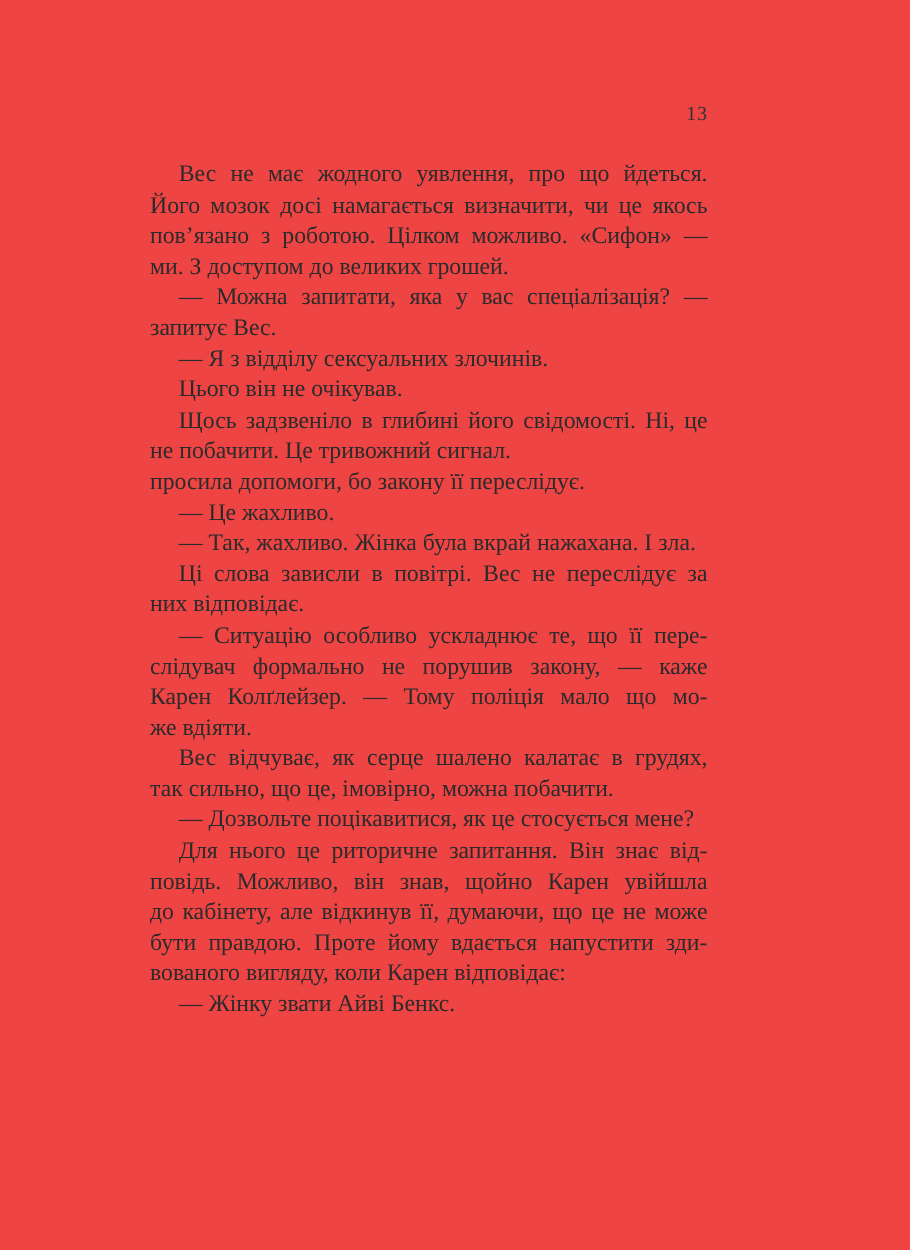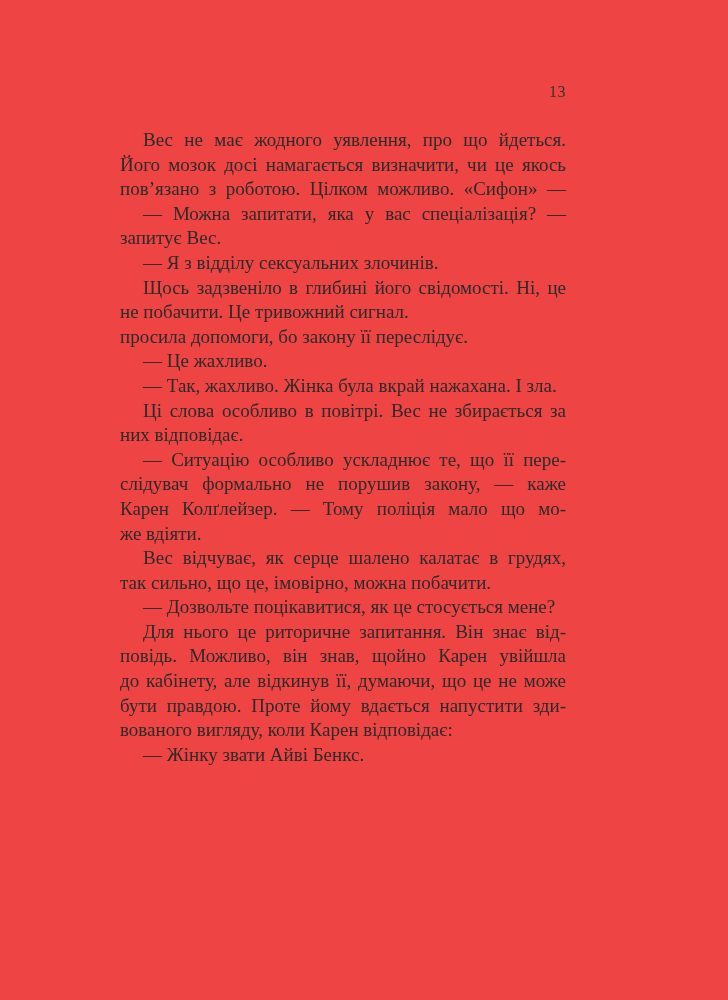--- a/index.html
+++ b/index.html
@@ -48,29 +48,31 @@
 </style>
 </head>
 <body>
 
 <div class="page">
   <div class="page-number">13</div>
   <div class="page-body">
       <div class="line first">Вес не має жодного уявлення, про що йдеться.</div>
       <div class="line">Його мозок досі намагається визначити, чи це якось</div>
       <div class="line">пов’язано з роботою. Цілком можливо. «Сифон» —</div>
+      <div class="line last">ми. З доступом до великих грошей.</div>
       <div class="line first">— Можна запитати, яка у вас спеціалізація? —</div>
       <div class="line last">запитує Вес.</div>
       <div class="line first last">— Я з відділу сексуальних злочинів.</div>
+      <div class="line first last">Цього він не очікував.</div>
       <div class="line first">Щось задзвеніло в глибині його свідомості. Ні, це</div>
       <div class="line last">не побачити. Це тривожний сигнал.</div>
       <div class="line last">просила допомоги, бо закону її переслідує.</div>
       <div class="line first last">— Це жахливо.</div>
       <div class="line first last">— Так, жахливо. Жінка була вкрай нажахана. І зла.</div>
-      <div class="line first">Ці слова особливо в повітрі. Вес не збирається за</div>
+      <div class="line first">Ці слова зависли в повітрі. Вес не переслідує за</div>
       <div class="line last">них відповідає.</div>
       <div class="line first">— Ситуацію особливо ускладнює те, що її пере-</div>
       <div class="line">слідувач формально не порушив закону, — каже</div>
       <div class="line">Карен Колґлейзер. — Тому поліція мало що мо-</div>
       <div class="line last">же вдіяти.</div>
       <div class="line first">Вес відчуває, як серце шалено калатає в грудях,</div>
       <div class="line last">так сильно, що це, імовірно, можна побачити.</div>
       <div class="line first last">— Дозвольте поцікавитися, як це стосується мене?</div>
       <div class="line first">Для нього це риторичне запитання. Він знає від-</div>
       <div class="line">повідь. Можливо, він знав, щойно Карен увійшла</div>

